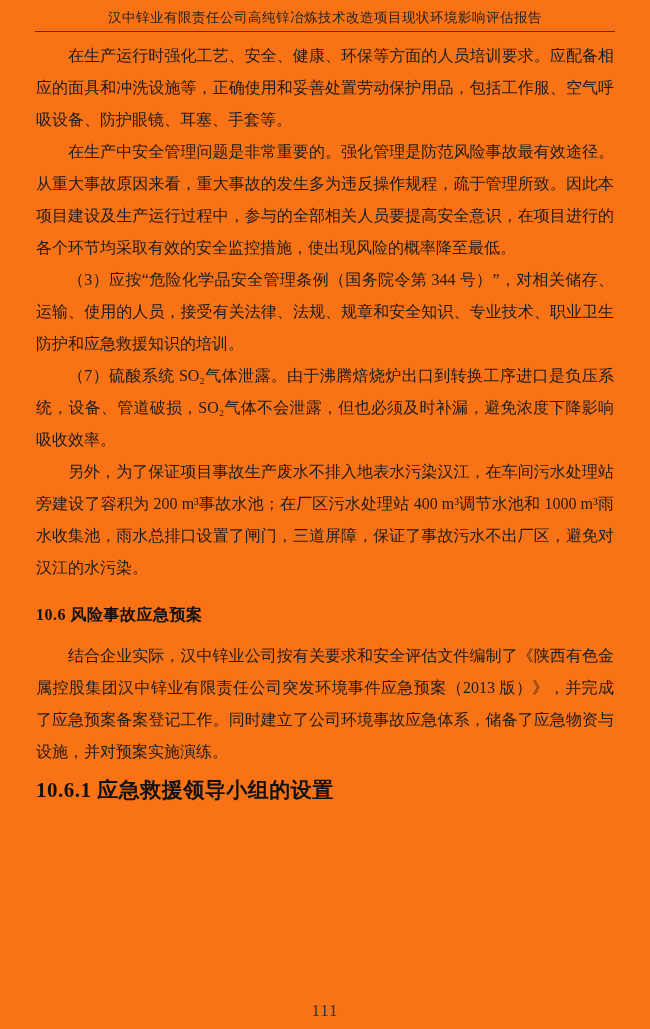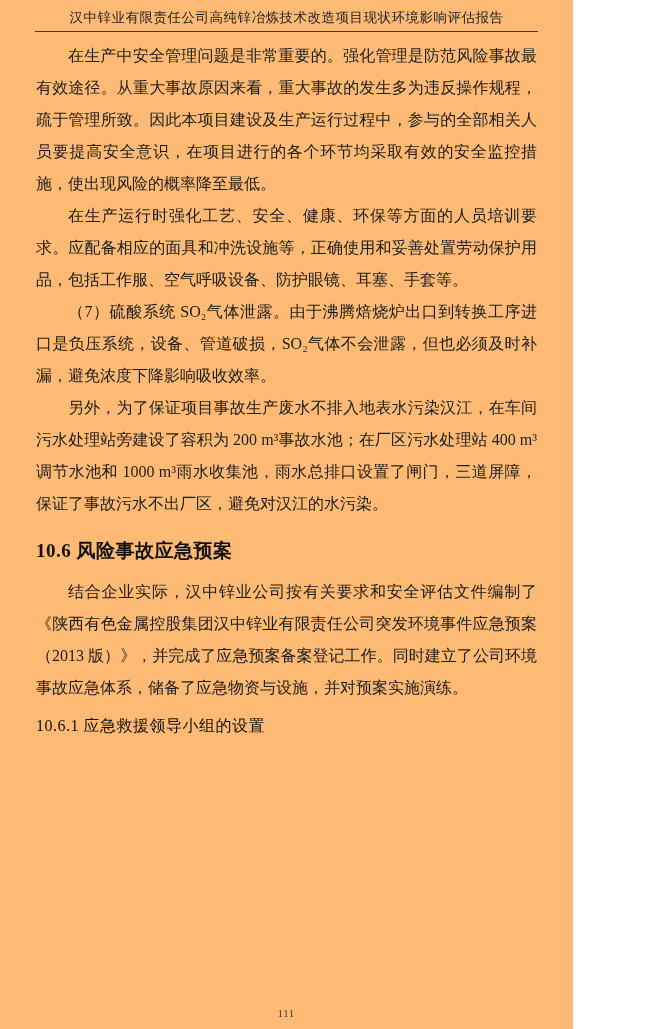--- a/index.html
+++ b/index.html
@@ -2,23 +2,23 @@
 <html><head>
 <meta charset="utf-8">
 <style>
   html, body {
     margin: 0;
     padding: 0;
     background: #ffffff;
   }
   .page {
     position: relative;
-    width: 573px;
+    width: 650px;
     height: 1029px;
-    background: #fdba74;
+    background: #f97316;
     color: #1c1c1c;
     font-family: "Liberation Serif", "DejaVu Serif", serif;
     overflow: hidden;
     box-sizing: border-box;
   }
   .header-title {
     margin-top: 9px;
     text-align: center;
     font-size: 13.5px;
     letter-spacing: 0.5px;
@@ -35,60 +35,61 @@
     margin: 0;
     font-size: 16px;
     line-height: 32px;
     text-align: justify;
     text-indent: 2em;
     color: #1c1c1c;
     word-break: break-all;
   }
   .h-section {
     margin: 17px 0 11px 0;
-    font-size: 19px;
+    font-size: 16px;
     line-height: 28px;
     font-weight: bold;
     color: #111;
     letter-spacing: 0.5px;
   }
   .h-subsection {
     margin: 9px 0 21px 0;
-    font-size: 16px;
+    font-size: 21px;
     line-height: 26px;
-    font-weight: normal;
+    font-weight: bold;
     color: #111;
     letter-spacing: 0.5px;
   }
   .footer {
     position: absolute;
     left: 0;
     right: 0;
     bottom: 8px;
     text-align: center;
   }
   .page-number {
-    font-size: 10px;
+    font-size: 17px;
     color: #333;
     letter-spacing: 1px;
   }
 </style>
 </head>
 <body>
 
 <div class="page">
 
   <header>
     <div class="header-title">汉中锌业有限责任公司高纯锌冶炼技术改造项目现状环境影响评估报告</div>
     <div class="header-rule"></div>
   </header>
 
   <main>
+    <p class="para">在生产运行时强化工艺、安全、健康、环保等方面的人员培训要求。应配备相应的面具和冲洗设施等，正确使用和妥善处置劳动保护用品，包括工作服、空气呼吸设备、防护眼镜、耳塞、手套等。</p>
     <p class="para">在生产中安全管理问题是非常重要的。强化管理是防范风险事故最有效途径。从重大事故原因来看，重大事故的发生多为违反操作规程，疏于管理所致。因此本项目建设及生产运行过程中，参与的全部相关人员要提高安全意识，在项目进行的各个环节均采取有效的安全监控措施，使出现风险的概率降至最低。</p>
-    <p class="para">在生产运行时强化工艺、安全、健康、环保等方面的人员培训要求。应配备相应的面具和冲洗设施等，正确使用和妥善处置劳动保护用品，包括工作服、空气呼吸设备、防护眼镜、耳塞、手套等。</p>
+    <p class="para">（3）应按“危险化学品安全管理条例（国务院令第 344 号）”，对相关储存、运输、使用的人员，接受有关法律、法规、规章和安全知识、专业技术、职业卫生防护和应急救援知识的培训。</p>
     <p class="para">（7）硫酸系统 SO₂气体泄露。由于沸腾焙烧炉出口到转换工序进口是负压系统，设备、管道破损，SO₂气体不会泄露，但也必须及时补漏，避免浓度下降影响吸收效率。</p>
     <p class="para">另外，为了保证项目事故生产废水不排入地表水污染汉江，在车间污水处理站旁建设了容积为 200 m³事故水池；在厂区污水处理站 400 m³调节水池和 1000 m³雨水收集池，雨水总排口设置了闸门，三道屏障，保证了事故污水不出厂区，避免对汉江的水污染。</p>
 
     <h2 class="h-section">10.6 风险事故应急预案</h2>
     <p class="para">结合企业实际，汉中锌业公司按有关要求和安全评估文件编制了《陕西有色金属控股集团汉中锌业有限责任公司突发环境事件应急预案（2013 版）》，并完成了应急预案备案登记工作。同时建立了公司环境事故应急体系，储备了应急物资与设施，并对预案实施演练。</p>
 
     <h3 class="h-subsection">10.6.1 应急救援领导小组的设置</h3>
 
   </main>
 

